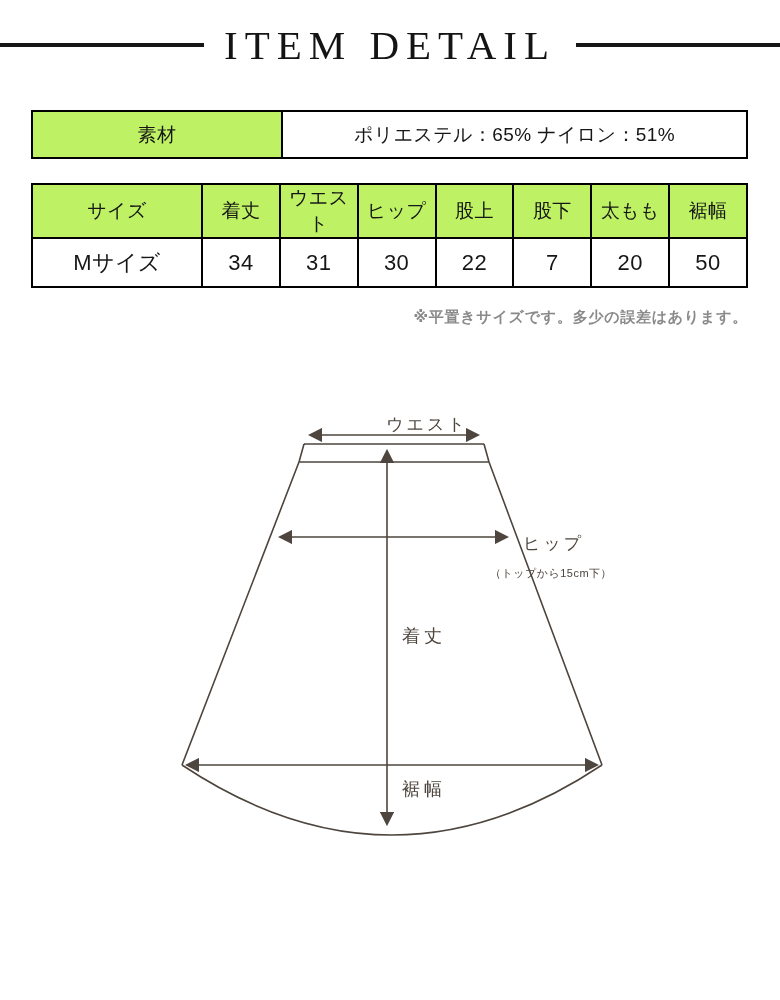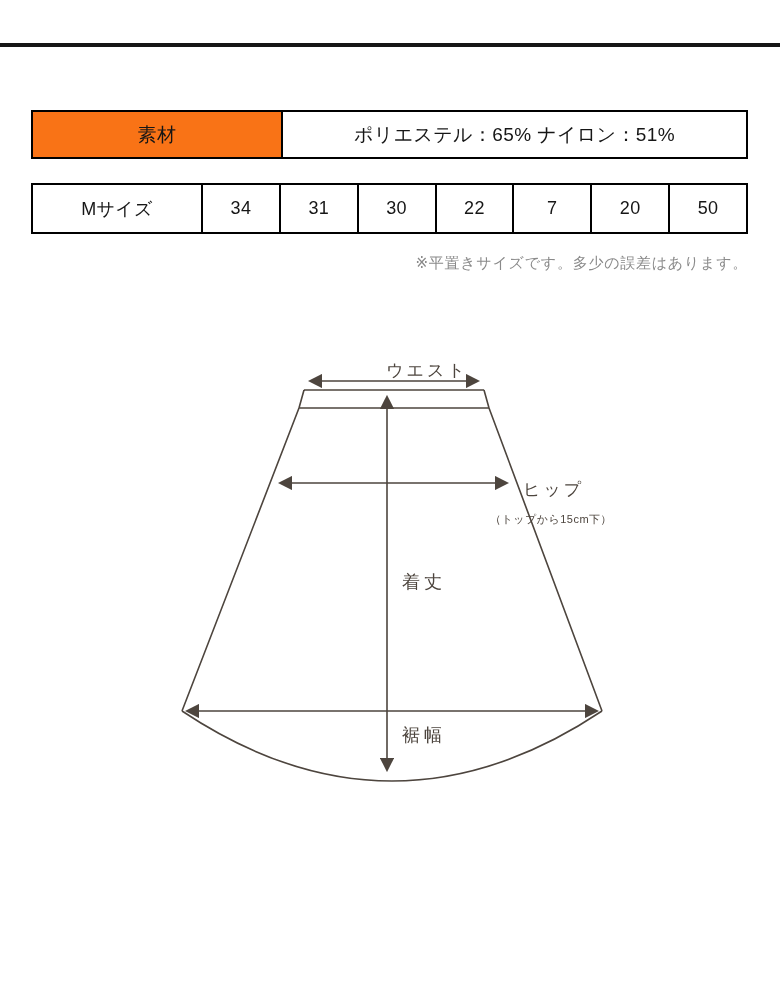--- a/index.html
+++ b/index.html
@@ -16,54 +16,65 @@
     font-size:41px;font-weight:400;letter-spacing:0.17em;
     color:#141414;white-space:nowrap;
   }
   
   table{border-collapse:collapse;table-layout:fixed;width:717px;margin:0 0 0 31px;}
   td{border:2px solid #000;text-align:center;vertical-align:middle;
      font-size:19px;letter-spacing:0.02em;color:#161616;padding:0;}
   .spec-table{margin-top:20px;}
   .spec-table td{height:45px;}
   .spec-table .col-label{width:248px;}
-  .hdr{background:#f97316;}
+  .hdr{background:#bef264;}
   .size-table{margin-top:24px;}
   .size-table td{height:45px;}
   .size-table .col-size{width:168px;}
-  .size-table tr.vals td{height:47px;font-size:18px;margin-top:36px;}
+  .size-table tr.vals td{height:47px;font-size:22px;margin-top:36px;}
   
   .note{
     margin:20px 32px 0 0;text-align:right;
-    font-size:15px;letter-spacing:0.05em;color:#8a8a8a;
+    font-size:15px;letter-spacing:0.05em;color:#8a8a8a;font-weight:bold;
   }
   
   .diagram{display:block;margin-top:60px;}
   .dline{stroke:#4d453e;stroke-width:1.6;fill:none;}
   .dtext{fill:#4d453e;font-family:"Liberation Sans","DejaVu Sans",sans-serif;}
 </style>
 </head>
 <body>
 
 <div class="title-row">
   <div class="rule"></div>
+  <h1 class="page-title">ITEM DETAIL</h1>
   <div class="rule"></div>
 </div>
 
 <table class="spec-table">
   <tbody>
       <tr>
     <td class="hdr col-label">素材</td>
     <td>ポリエステル：65% ナイロン：51%</td>
   </tr>
 </tbody>
   </table>
 
 <table class="size-table">
   <tbody>
+      <tr>
+    <td class="hdr col-size">サイズ</td>
+    <td class="hdr">着丈</td>
+    <td class="hdr">ウエスト</td>
+    <td class="hdr">ヒップ</td>
+    <td class="hdr">股上</td>
+    <td class="hdr">股下</td>
+    <td class="hdr">太もも</td>
+    <td class="hdr">裾幅</td>
+  </tr>
   <tr class="vals">
     <td class="col-size">Mサイズ</td>
     <td>34</td>
     <td>31</td>
     <td>30</td>
     <td>22</td>
     <td>7</td>
     <td>20</td>
     <td>50</td>
   </tr>

